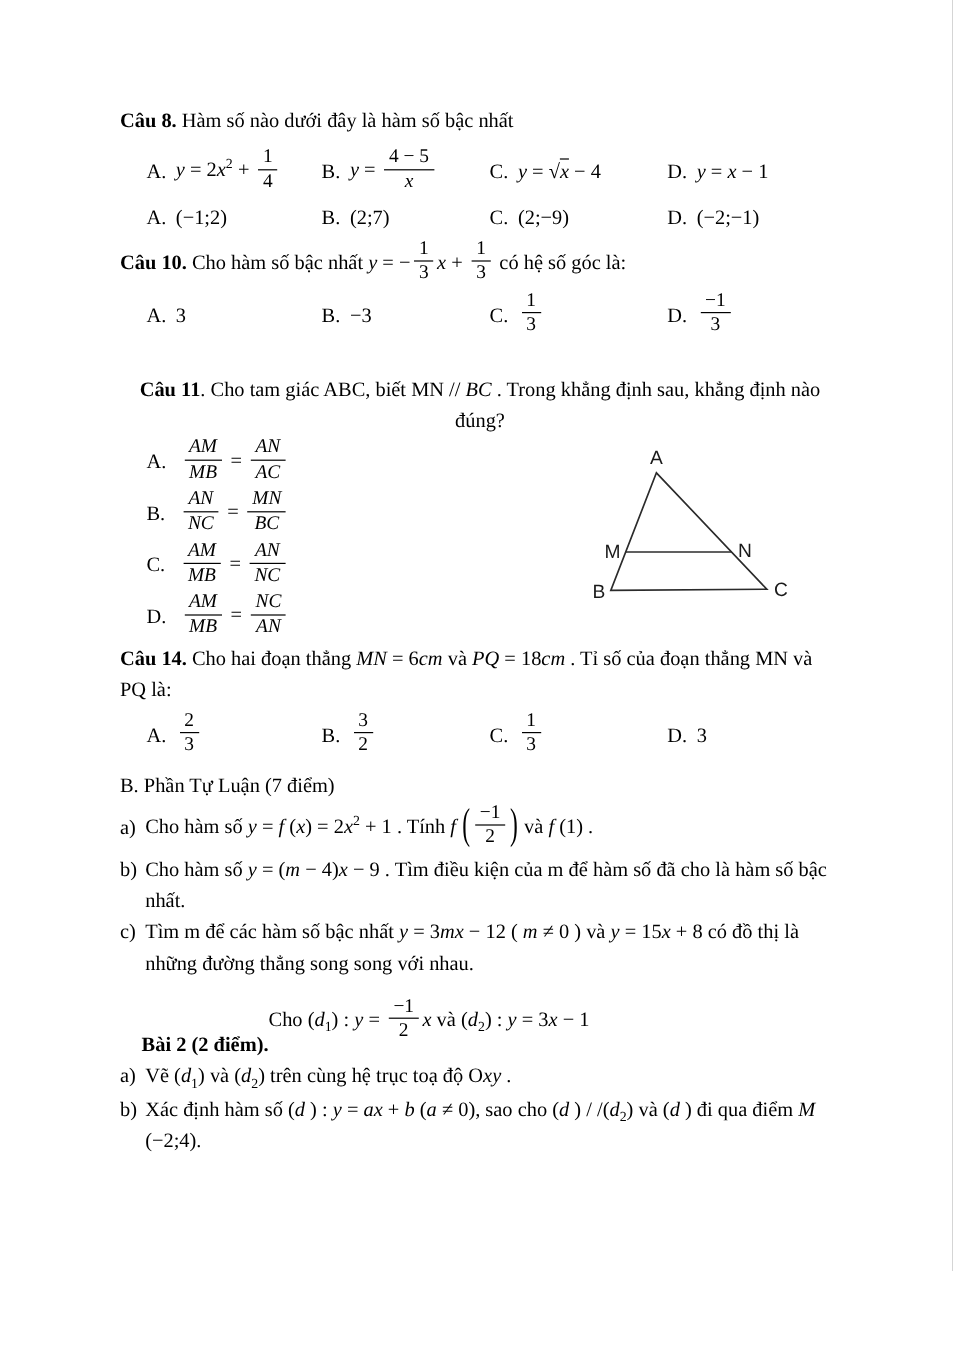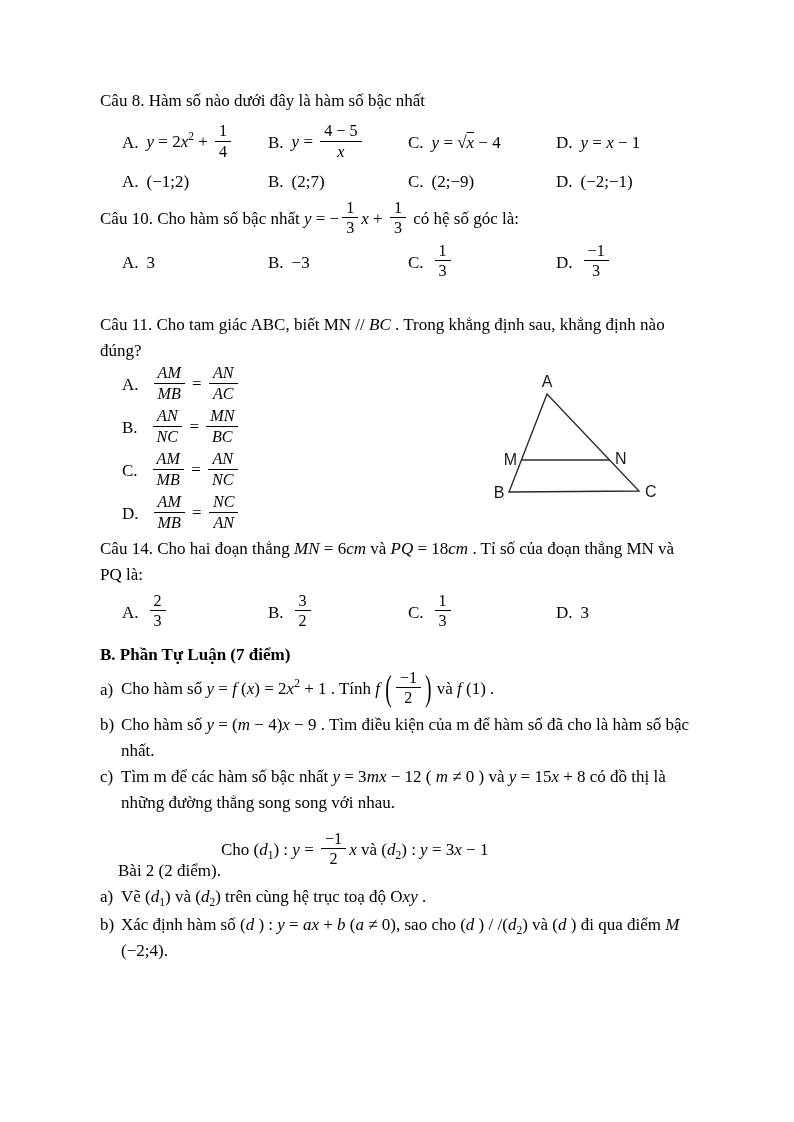--- a/index.html
+++ b/index.html
@@ -2,46 +2,46 @@
 <html><head>
 <meta charset="utf-8">
 <style>
   html,body{margin:0;padding:0;background:#888;}
   .page{
     position:relative;width:794px;height:1122px;margin:0 auto;background:#fff;
     box-sizing:border-box;padding:88px 94px 0 100px;
     font-family:"Liberation Serif","DejaVu Serif",serif;
     font-size:17px;line-height:26px;color:#000;overflow:hidden;
   }
-  b{font-weight:normal;margin-top:40px;}
+  b{font-weight:bold;margin-top:40px;}
   i{font-style:italic;}
   sup{font-size:0.68em;vertical-align:super;line-height:0;}
   sub{font-size:0.68em;vertical-align:sub;line-height:0;}
   
   .fr{display:inline-flex;flex-direction:column;text-align:center;vertical-align:middle;
       line-height:1.2;font-size:0.95em;margin:0 3px;position:relative;top:-2px;}
   .fr .n{border-bottom:1px solid #000;padding:0 4px;}
   .fr .d{padding:0 4px;}
   .ov{text-decoration:overline;}
   .bp{display:inline-block;transform:scaleY(1.85);font-size:1.15em;font-style:normal;
       vertical-align:middle;padding:0 1px;position:relative;top:-1px;}
   .qhead{margin:0;}
   .opts{display:grid;grid-template-columns:146px 140px 148px 1fr;padding-left:22px;align-items:center;}
   .opt{display:flex;align-items:center;gap:8px;}
   .h46{min-height:46px;}
   .h28{min-height:28px;}
   .mt6{margin-top:6px;} .mt8{margin-top:8px;} .mt4{margin-top:4px;}
-  .mt2{margin-top:2px;} .mt26{margin-top:26px;}
+  .mt2{margin-top:2px;} .mt26{margin-top:26px;text-align:center;}
   .q11wrap{display:flex;align-items:flex-start;}
   .q11opts{width:330px;}
   .q11row{display:flex;align-items:center;min-height:43px;padding-left:22px;gap:12px;}
   .tri{width:188px;height:138px;margin:8px 28px 0 auto;}
   .tri text{font-family:"Liberation Sans","DejaVu Sans",sans-serif;font-size:16px;fill:#1a1a1a;}
   .tri line,.tri path{stroke:#2b2b2b;stroke-width:1.4;fill:none;}
-  .bhead{font-weight:bold;}
+  .bhead{font-weight:normal;}
   .indent18{padding-left:18px;}
   .li{display:flex;}
   .li .k{width:21px;flex:none;}
   .li .t{flex:1;}
   .h44{min-height:44px;display:flex;align-items:center;}
 </style>
 </head>
 <body>
 
 <div class="page">

